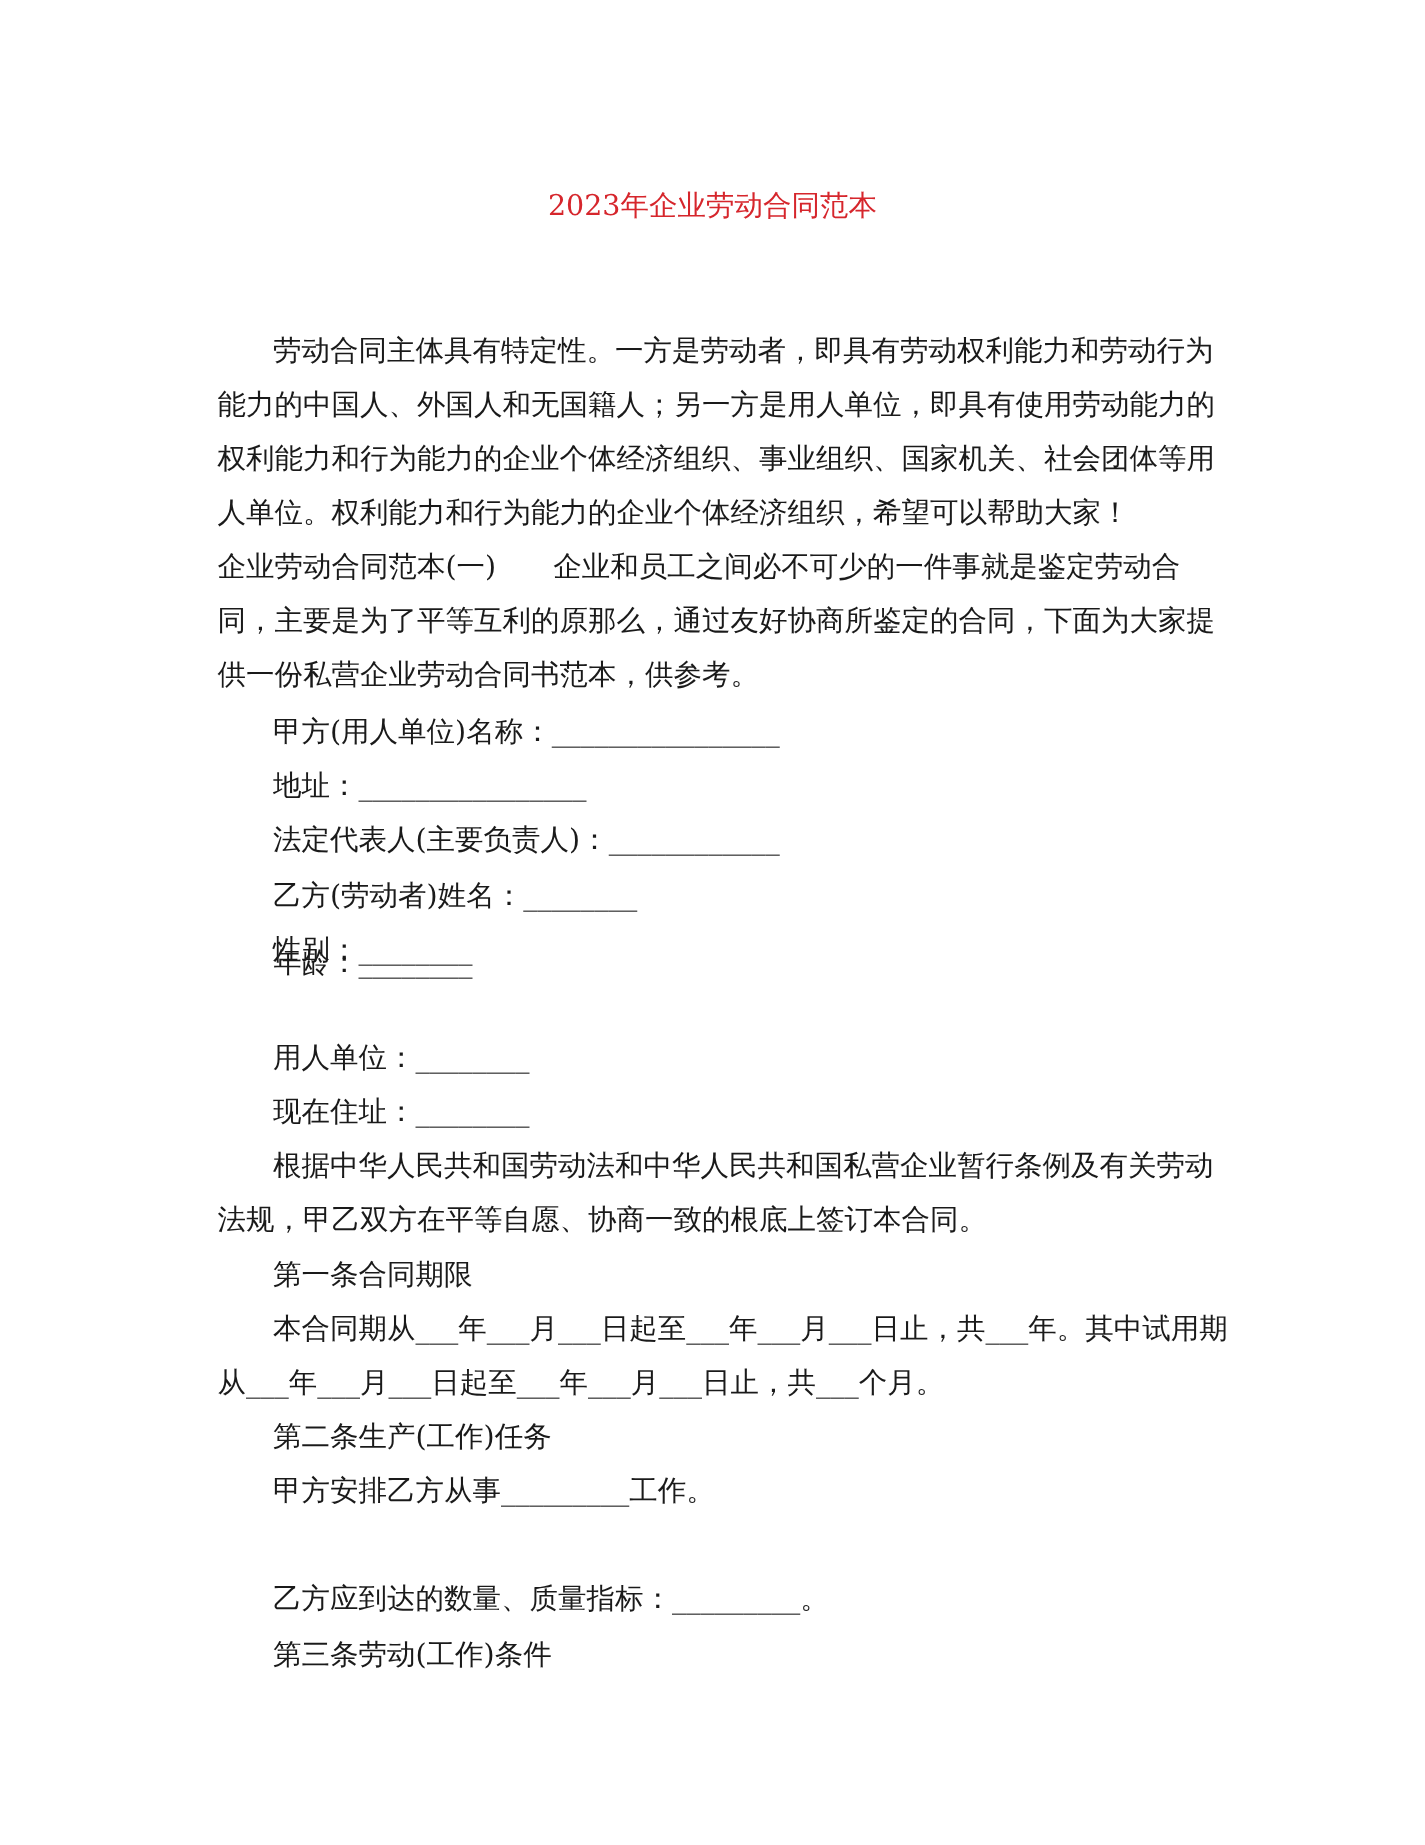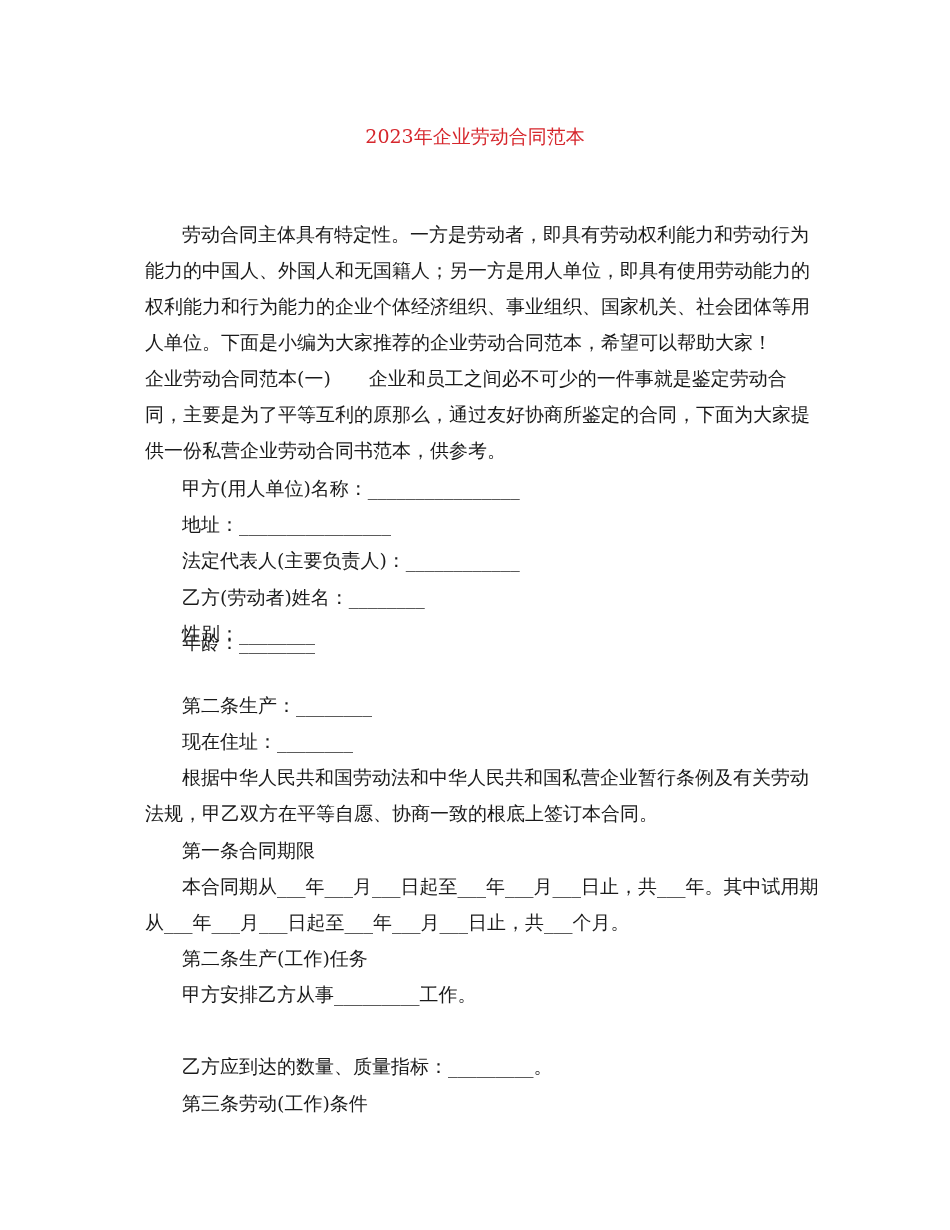--- a/index.html
+++ b/index.html
@@ -13,32 +13,32 @@
   </style>
 </head>
 <body>
 
 <div class="page">
   <div class="title">2023年企业劳动合同范本</div>
 
   <div class="line indent" style="top:198px">劳动合同主体具有特定性。一方是劳动者，即具有劳动权利能力和劳动行为</div>
   <div class="line" style="top:234px">能力的中国人、外国人和无国籍人；另一方是用人单位，即具有使用劳动能力的</div>
   <div class="line" style="top:270px">权利能力和行为能力的企业个体经济组织、事业组织、国家机关、社会团体等用</div>
-  <div class="line" style="top:306px">人单位。下面是小编为大家推荐的企业劳动合同范本，希望可以帮助大家！</div>
+  <div class="line" style="top:306px">人单位。权利能力和行为能力的企业个体经济组织，希望可以帮助大家！</div>
   <div class="line" style="top:342px">企业劳动合同范本(一)　　企业和员工之间必不可少的一件事就是鉴定劳动合</div>
   <div class="line" style="top:378px">同，主要是为了平等互利的原那么，通过友好协商所鉴定的合同，下面为大家提</div>
   <div class="line" style="top:414px">供一份私营企业劳动合同书范本，供参考。</div>
 
   <div class="line indent" style="top:452px">甲方(用人单位)名称：________________</div>
   <div class="line indent" style="top:488px">地址：________________</div>
   <div class="line indent" style="top:524px">法定代表人(主要负责人)：____________</div>
   <div class="line indent" style="top:561px">乙方(劳动者)姓名：________</div>
   <div class="line indent" style="top:597px">性别：________</div>
   <div class="line indent" style="top:606px">年龄：________</div>
-  <div class="line indent" style="top:669px">第二条生产：________</div>
+  <div class="line indent" style="top:669px">用人单位：________</div>
   <div class="line indent" style="top:705px">现在住址：________</div>
 
   <div class="line indent" style="top:741px">根据中华人民共和国劳动法和中华人民共和国私营企业暂行条例及有关劳动</div>
   <div class="line" style="top:777px">法规，甲乙双方在平等自愿、协商一致的根底上签订本合同。</div>
   <div class="line indent" style="top:814px">第一条合同期限</div>
   <div class="line indent" style="top:850px">本合同期从___年___月___日起至___年___月___日止，共___年。其中试用期</div>
   <div class="line" style="top:886px">从___年___月___日起至___年___月___日止，共___个月。</div>
   <div class="line indent" style="top:922px">第二条生产(工作)任务</div>
   <div class="line indent" style="top:958px">甲方安排乙方从事_________工作。</div>
   <div class="line indent" style="top:1030px">乙方应到达的数量、质量指标：_________。</div>

